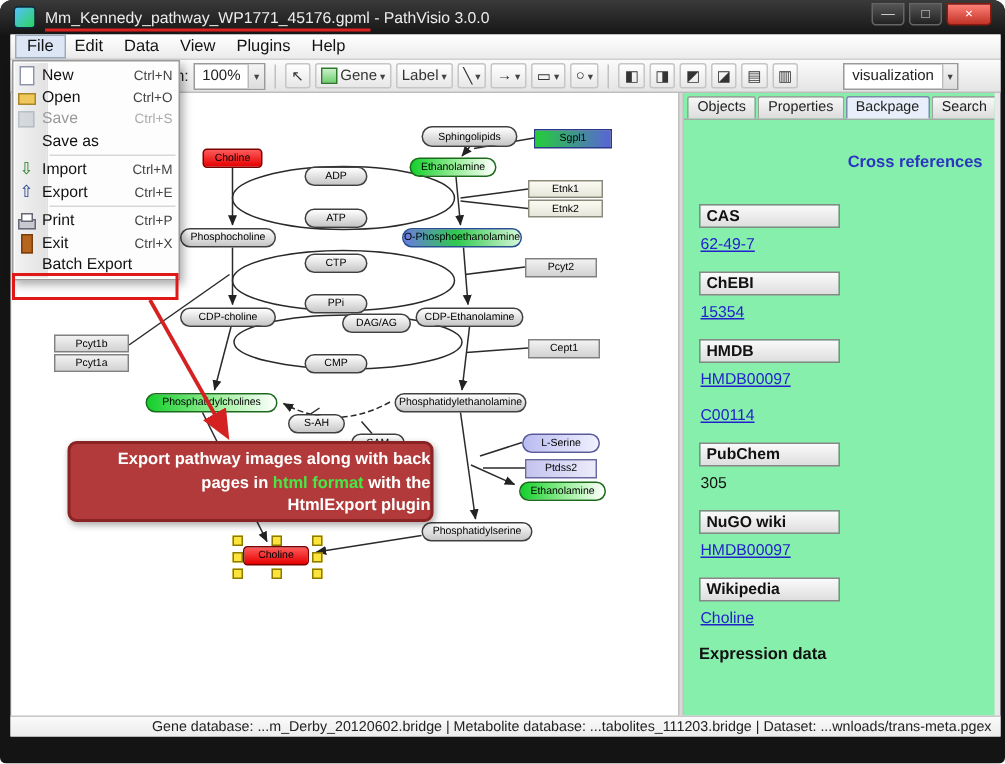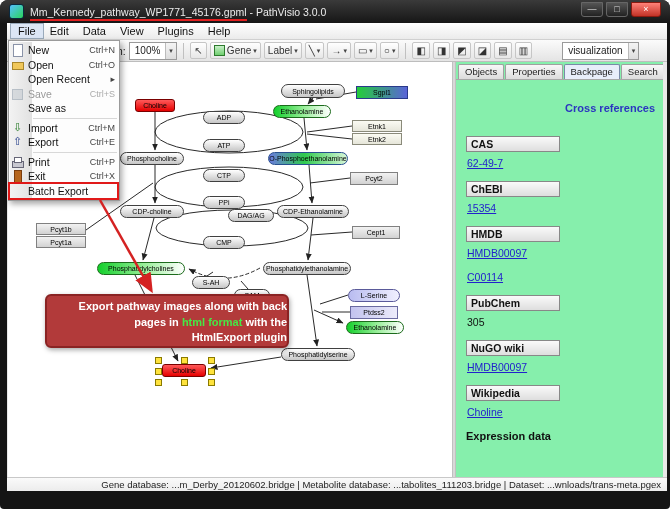--- a/index.html
+++ b/index.html
@@ -331,25 +331,20 @@
       <div class="menu-item">
         <div class="mi-icon ic-new"></div>
         <div class="mi-label">New</div>
         <div class="mi-short">Ctrl+N</div>
       </div>
       <div class="menu-item">
         <div class="mi-icon ic-open"></div>
         <div class="mi-label">Open</div>
         <div class="mi-short">Ctrl+O</div>
       </div>
-      <div class="menu-item">
-        <div class="mi-icon ic-none"></div>
-        <div class="mi-label">Open Recent</div>
-        <div class="mi-short">▸</div>
-      </div>
       <div class="menu-item disabled">
         <div class="mi-icon ic-save"></div>
         <div class="mi-label">Save</div>
         <div class="mi-short">Ctrl+S</div>
       </div>
       <div class="menu-item">
         <div class="mi-icon ic-none"></div>
         <div class="mi-label">Save as</div>
         <div class="mi-short"></div>
       </div>

